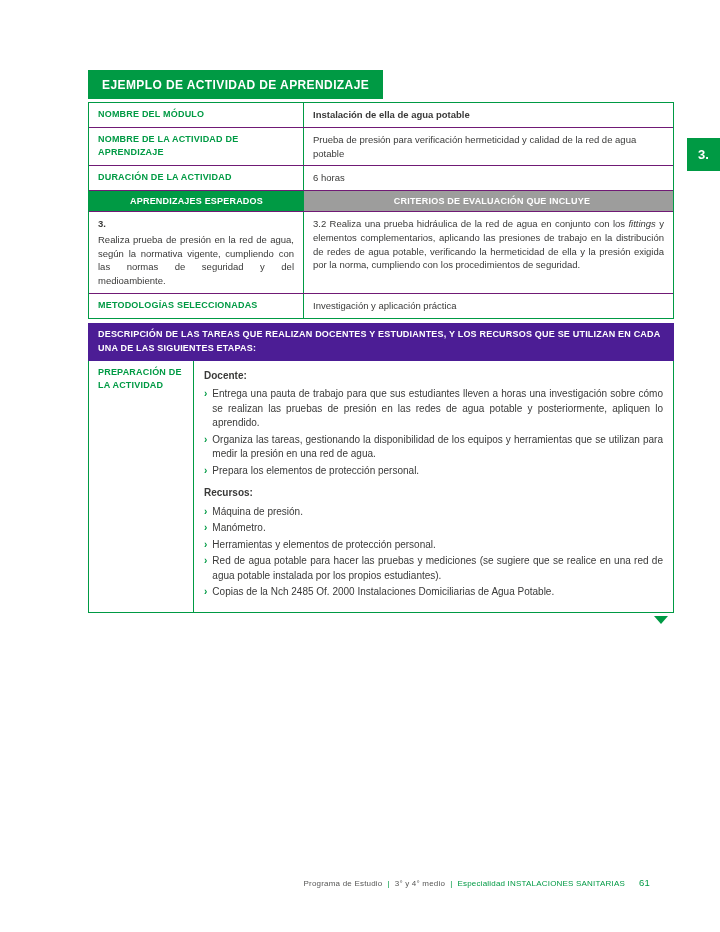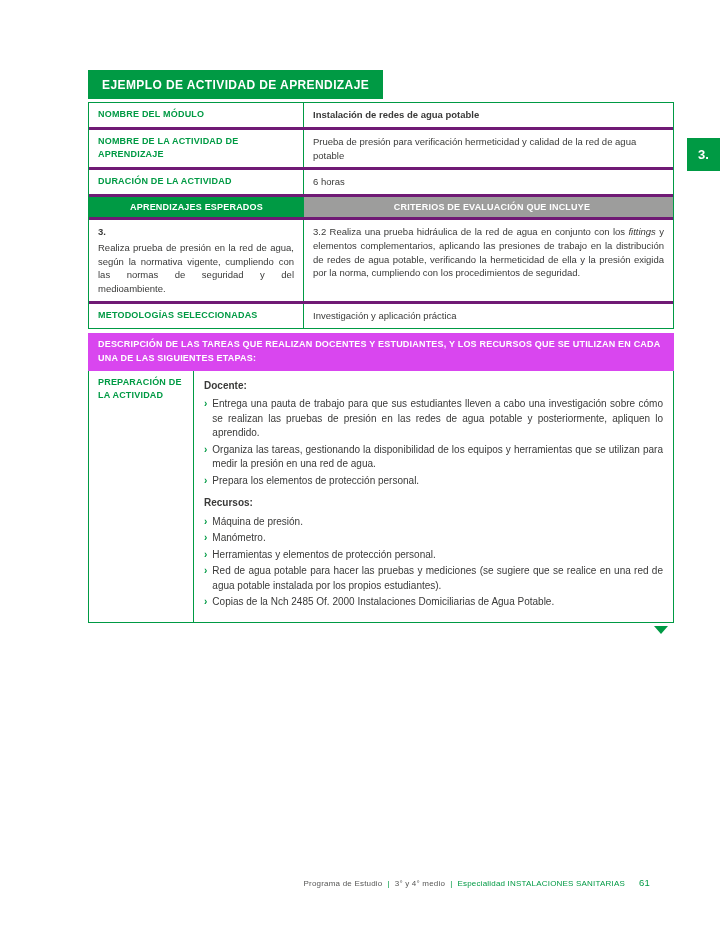--- a/index.html
+++ b/index.html
@@ -22,21 +22,21 @@
   .content { position: absolute; left: 88px; top: 70px; width: 586px; }
 
   .title-bar {
     display: inline-block;
     background: #009A44; color: #ffffff;
     font-weight: bold; font-size: 12px; letter-spacing: .4px;
     padding: 8px 14px 7px; margin-bottom: 3px;
   }
 
   .tbl { border: 1px solid #009A44; }
-  .tbl > .row { display: flex; border-bottom: 3px solid #701a75; }
+  .tbl > .row { display: flex; border-bottom: 1px solid #701a75; }
   .tbl > .row:last-child { border-bottom: none; }
 
   .cell { padding: 5px 9px; font-size: 9.5px; line-height: 1.45; color: #3a3a39; }
   .label {
     flex: 0 0 215px; width: 215px;
     color: #009A44; font-weight: bold;
     font-size: 9px; letter-spacing: .2px;
     border-right: 1px solid #009A44;
   }
   .value { flex: 1; }
@@ -52,21 +52,21 @@
   .hcell.gray  { background: #9D9D9C; flex: 1; padding-left: 13px; }
 
   .exp-cell {
     flex: 0 0 215px; width: 215px;
     border-right: 1px solid #009A44;
     color: #3a3a39; font-size: 9.5px;
   }
   .exp-num { font-weight: bold; margin-bottom: 2px; }
 
   .desc-bar {
-    background: #d946ef; color: #ffffff;
+    background: #4c1d95; color: #ffffff;
     font-weight: bold; font-size: 9px; line-height: 1.55;
     letter-spacing: .2px;
     padding: 5px 10px; margin-top: 4px;
   }
   .tbl.prep { border-top: none; }
   .prep-label { flex: 0 0 105px; width: 105px; }
   .prep-body { flex: 1; padding: 6px 10px 10px; font-size: 10px; color: #3a3a39; line-height: 1.45; }
 
   .sub-head { font-weight: bold; margin: 2px 0 4px; }
   .sub-head.second { margin-top: 8px; }
@@ -100,21 +100,21 @@
     <span>3.</span>
   </div>
 
   <div class="content">
 
     <div class="title-bar">EJEMPLO DE ACTIVIDAD DE APRENDIZAJE</div>
 
     <div class="tbl">
       <div class="row">
         <div class="cell label">NOMBRE DEL MÓDULO</div>
-        <div class="cell value bold">Instalación de redes de agua potable</div>
+        <div class="cell value bold">Instalación de ella de agua potable</div>
       </div>
 
       <div class="row">
         <div class="cell label">NOMBRE DE LA ACTIVIDAD DE APRENDIZAJE</div>
         <div class="cell value">Prueba de presión para verificación hermeticidad y calidad de la red de agua potable</div>
       </div>
 
       <div class="row">
         <div class="cell label">DURACIÓN DE LA ACTIVIDAD</div>
         <div class="cell value">6 horas</div>
@@ -145,21 +145,21 @@
 
     <div class="tbl prep">
       <div class="row">
         <div class="cell label prep-label">PREPARACIÓN DE LA ACTIVIDAD</div>
         <div class="prep-body">
 
           <div class="sub-head">Docente:</div>
 
           <div class="b-item">
             <span class="chev">›</span>
-            <span class="b-text">Entrega una pauta de trabajo para que sus estudiantes lleven a cabo una investigación sobre cómo se realizan las pruebas de presión en las redes de agua potable y posteriormente, apliquen lo aprendido.</span>
+            <span class="b-text">Entrega una pauta de trabajo para que sus estudiantes lleven a horas una investigación sobre cómo se realizan las pruebas de presión en las redes de agua potable y posteriormente, apliquen lo aprendido.</span>
           </div>
           <div class="b-item">
             <span class="chev">›</span>
             <span class="b-text">Organiza las tareas, gestionando la disponibilidad de los equipos y herramientas que se utilizan para medir la presión en una red de agua.</span>
           </div>
           <div class="b-item">
             <span class="chev">›</span>
             <span class="b-text">Prepara los elementos de protección personal.</span>
           </div>
 

